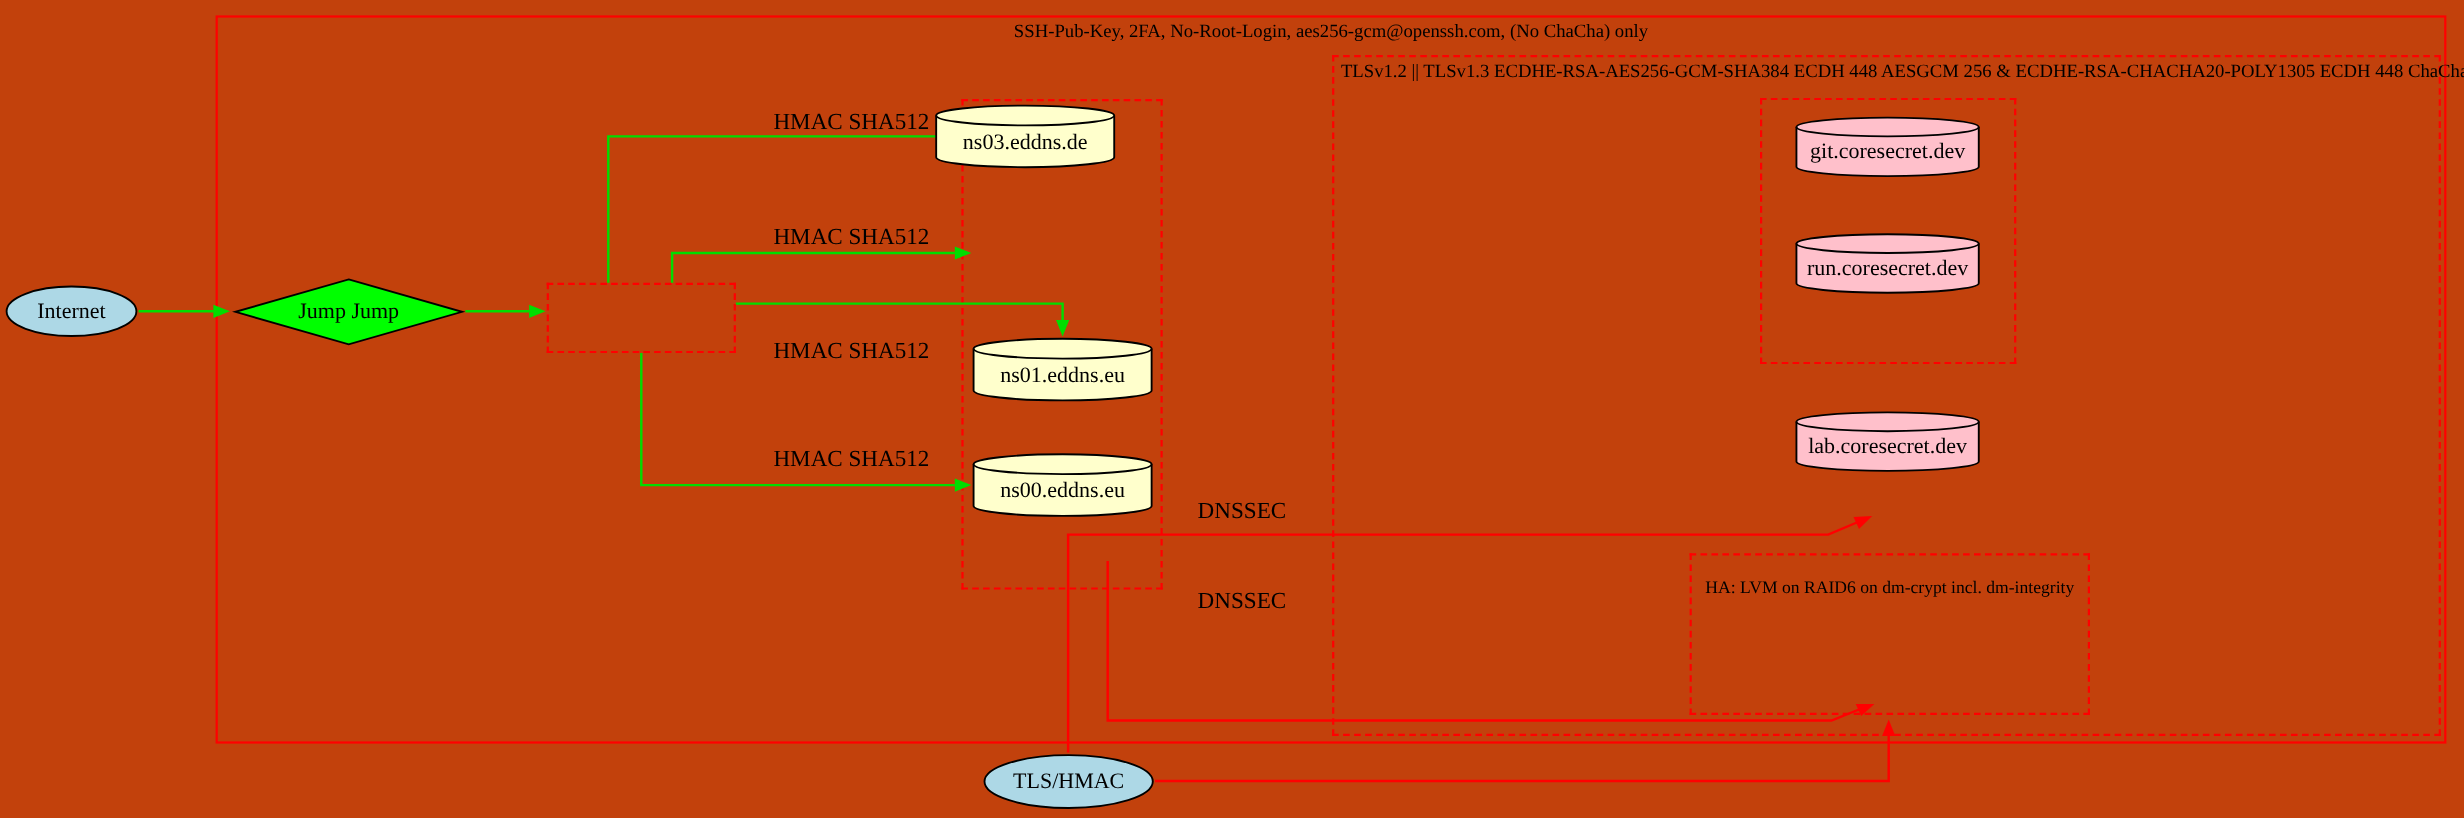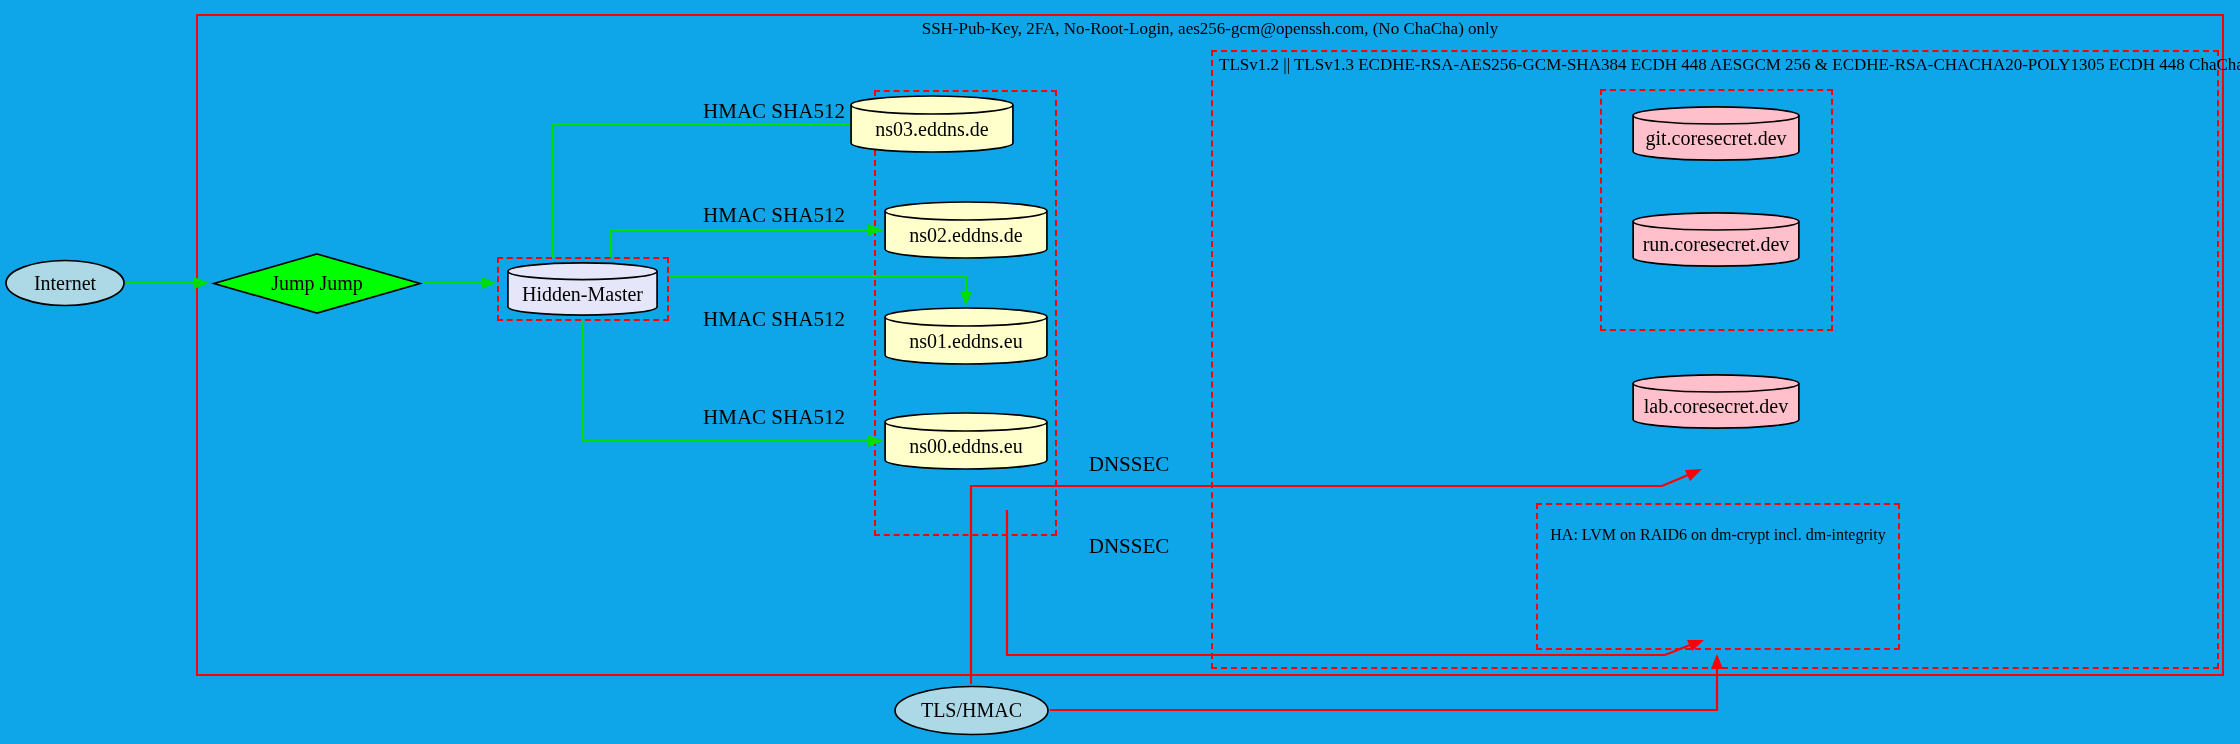--- a/index.html
+++ b/index.html
@@ -1,20 +1,20 @@
 <!DOCTYPE html>
 <html><head>
 <meta charset="utf-8">
 <style>
   html, body { margin: 0; padding: 0; background: #ffffff; }
   .canvas {
     position: relative;
     width: 2240px;
     height: 744px;
-    background: #0ea5e9;
+    background: #c2410c;
     font-family: "Liberation Serif", serif;
     color: #000;
     overflow: hidden;
   }
   .cluster {
     position: absolute;
     box-sizing: border-box;
     border: 2px solid #FF0000;
   }
   .cluster.dashed { border-style: dashed; }
@@ -119,43 +119,29 @@
     <span class="nlabel">Internet</span>
   </div>
 
   <div class="node" style="left:211px;top:252px;width:212px;height:63px">
     <svg class="shape" viewBox="0 0 212 63" preserveAspectRatio="none">
       <polygon points="106,2 209,31.5 106,61 3,31.5" fill="#00FF00"></polygon>
     </svg>
     <span class="nlabel">Jump Jump</span>
   </div>
 
-  <div class="node cyl" style="left:506px;top:261px;width:153px;height:56px">
-    <svg class="shape" viewBox="0 0 160 60" preserveAspectRatio="none">
-      <path d="M2,11 A78,9 0 0 1 158,11 L158,49 A78,9 0 0 1 2,49 Z" fill="#E6E6FA"></path>
-      <path d="M2,11 A78,9 0 0 0 158,11" fill="none"></path>
-    </svg>
-    <span class="nlabel">Hidden-Master</span>
-  </div>
 
   <div class="node cyl" style="left:849px;top:94px;width:166px;height:60px">
     <svg class="shape" viewBox="0 0 160 60" preserveAspectRatio="none">
       <path d="M2,11 A78,9 0 0 1 158,11 L158,49 A78,9 0 0 1 2,49 Z" fill="#FFFFCC"></path>
       <path d="M2,11 A78,9 0 0 0 158,11" fill="none"></path>
     </svg>
     <span class="nlabel">ns03.eddns.de</span>
   </div>
 
-  <div class="node cyl" style="left:883px;top:200px;width:166px;height:60px">
-    <svg class="shape" viewBox="0 0 160 60" preserveAspectRatio="none">
-      <path d="M2,11 A78,9 0 0 1 158,11 L158,49 A78,9 0 0 1 2,49 Z" fill="#FFFFCC"></path>
-      <path d="M2,11 A78,9 0 0 0 158,11" fill="none"></path>
-    </svg>
-    <span class="nlabel">ns02.eddns.de</span>
-  </div>
 
   <div class="node cyl" style="left:883px;top:306px;width:166px;height:60px">
     <svg class="shape" viewBox="0 0 160 60" preserveAspectRatio="none">
       <path d="M2,11 A78,9 0 0 1 158,11 L158,49 A78,9 0 0 1 2,49 Z" fill="#FFFFCC"></path>
       <path d="M2,11 A78,9 0 0 0 158,11" fill="none"></path>
     </svg>
     <span class="nlabel">ns01.eddns.eu</span>
   </div>
 
   <div class="node cyl" style="left:883px;top:411px;width:166px;height:60px">

